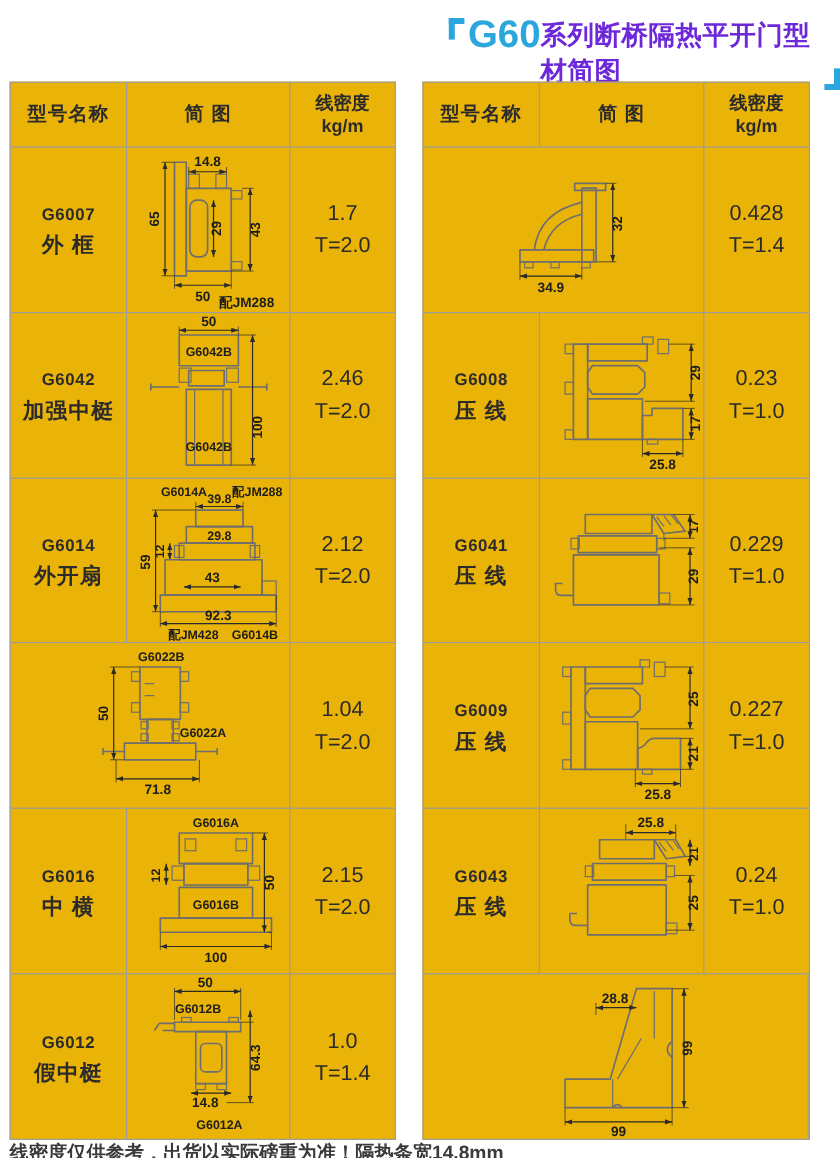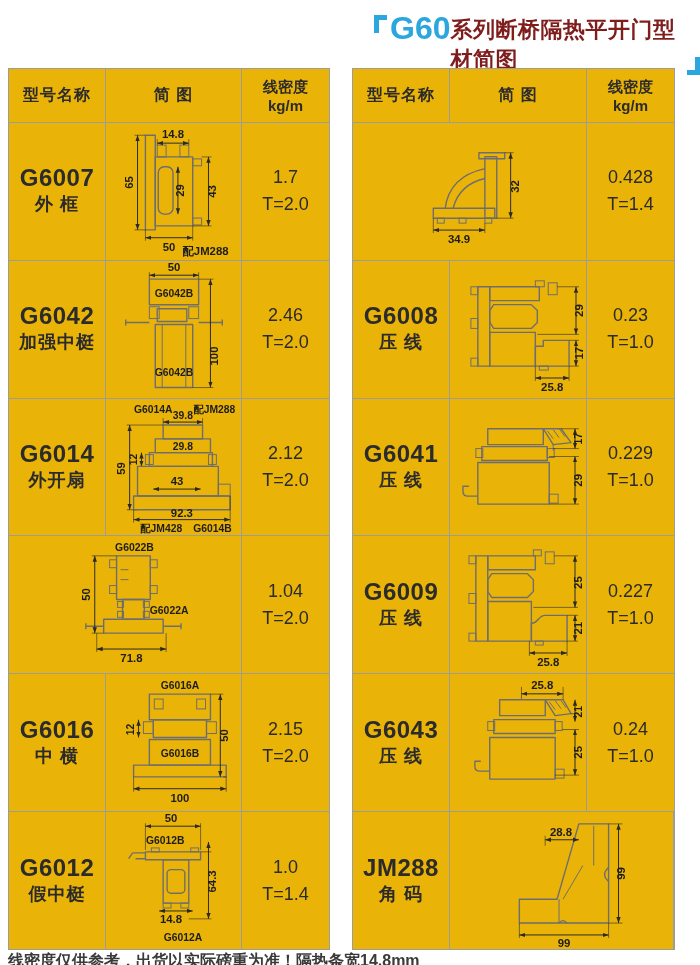--- a/index.html
+++ b/index.html
@@ -5,37 +5,37 @@
   html,body{margin:0;padding:0;}
   body{width:700px;height:965px;position:relative;background:#ffffff;overflow:hidden;
        font-family:"Liberation Sans",sans-serif;color:#2b2b2b;}
   .page{position:absolute;inset:0;}
 
   
   .title{position:absolute;left:374px;top:13px;display:flex;align-items:flex-start;}
   .brk-tl{width:10px;height:13px;border-left:5px solid var(--accent);border-top:5px solid var(--accent);margin-right:3px;margin-top:2px;}
   .brk-br{width:10px;height:13px;border-right:5px solid var(--accent);border-bottom:5px solid var(--accent);margin-left:3px;align-self:flex-end;margin-bottom:0px;}
   .title .g60{font-size:32px;line-height:30px;font-weight:bold;color:var(--accent);letter-spacing:0;}
-  .title .rest{font-size:22px;line-height:30px;font-weight:bold;color:#7f1d1d;padding-top:2px;letter-spacing:0.5px;}
+  .title .rest{font-size:22px;line-height:30px;font-weight:bold;color:#6d28d9;padding-top:2px;letter-spacing:0.5px;}
 
   
   .tbl{position:absolute;top:68px;height:882px;display:flex;flex-direction:column;
        border:1px solid #9c9c9c;box-sizing:border-box;background:#eab308;}
   .tbl.left{left:8px;width:322px;}
   .tbl.right{left:352px;width:323px;}
   .trow{display:flex;flex:1;border-top:1px solid #9c9c9c;min-height:0;}
   .trow.head{flex:0 0 53px;border-top:none;}
   .cell{box-sizing:border-box;display:flex;flex-direction:column;align-items:center;justify-content:center;min-width:0;}
   .c-model{flex:0 0 97px;border-right:1px solid #9c9c9c;}
   .c-diag {flex:1 1 auto;border-right:1px solid #9c9c9c;padding:0;text-align:center;}
   .c-dens {flex:0 0 87px;}
   .head .cell{font-weight:bold;font-size:16px;letter-spacing:1px;}
   .head .c-dens{font-size:15px;letter-spacing:0;}
   .head .c-dens div{line-height:19px;}
-  .model-code{font-size:24px;font-weight:bold;line-height:26px;letter-spacing:0.5px;}
+  .model-code{font-size:14px;font-weight:bold;line-height:26px;letter-spacing:0.5px;}
   .model-name{font-size:18px;font-weight:bold;line-height:26px;letter-spacing:1px;}
   .dens-v,.dens-t{font-size:18px;font-weight:normal;line-height:27px;}
 
   
   svg.diag{width:100%;height:100%;display:block;}
   .p{fill:none;stroke:#6e6e6e;stroke-width:1.4;stroke-linejoin:round;}
   .p2{fill:none;stroke:#6e6e6e;stroke-width:1;}
   .dl{stroke:#2a2a2a;stroke-width:1;}
   .ext{stroke:#2a2a2a;stroke-width:0.6;}
   svg text{font-family:"Liberation Sans",sans-serif;font-weight:bold;fill:#1d1d1d;}
@@ -473,24 +473,20 @@
           <text class="t11" transform="translate(133,79) rotate(-90)" text-anchor="middle">25</text>
         </svg>
       </div>
       <div class="cell c-dens">
         <div class="dens-v">0.24</div>
         <div class="dens-t">T=1.0</div>
       </div>
     </div>
 
     <div class="trow">
-      <div class="cell c-model">
-        <div class="model-code">JM288</div>
-        <div class="model-name">角 码</div>
-      </div>
       <div class="cell c-diag">
         <svg class="diag" viewBox="0 0 137 138">
           <path class="p" d="M86,12 H116 V112 H26 V88 H64 Z"></path>
           <line class="p2" x1="101" y1="14" x2="101" y2="54"></line>
           <line class="p2" x1="66" y1="88" x2="66" y2="112"></line>
           <path class="p2" d="M70,88 L90,54"></path>
           <path class="p" d="M116,56 Q108,63 116,70"></path>
           <path class="p" d="M66,112 q4,-5 8,0"></path>
           <line class="ext" x1="52" y1="34" x2="52" y2="24"></line>
           <line class="dl" x1="52" y1="28" x2="86" y2="28" marker-start="url(#ar)" marker-end="url(#ar)"></line>

